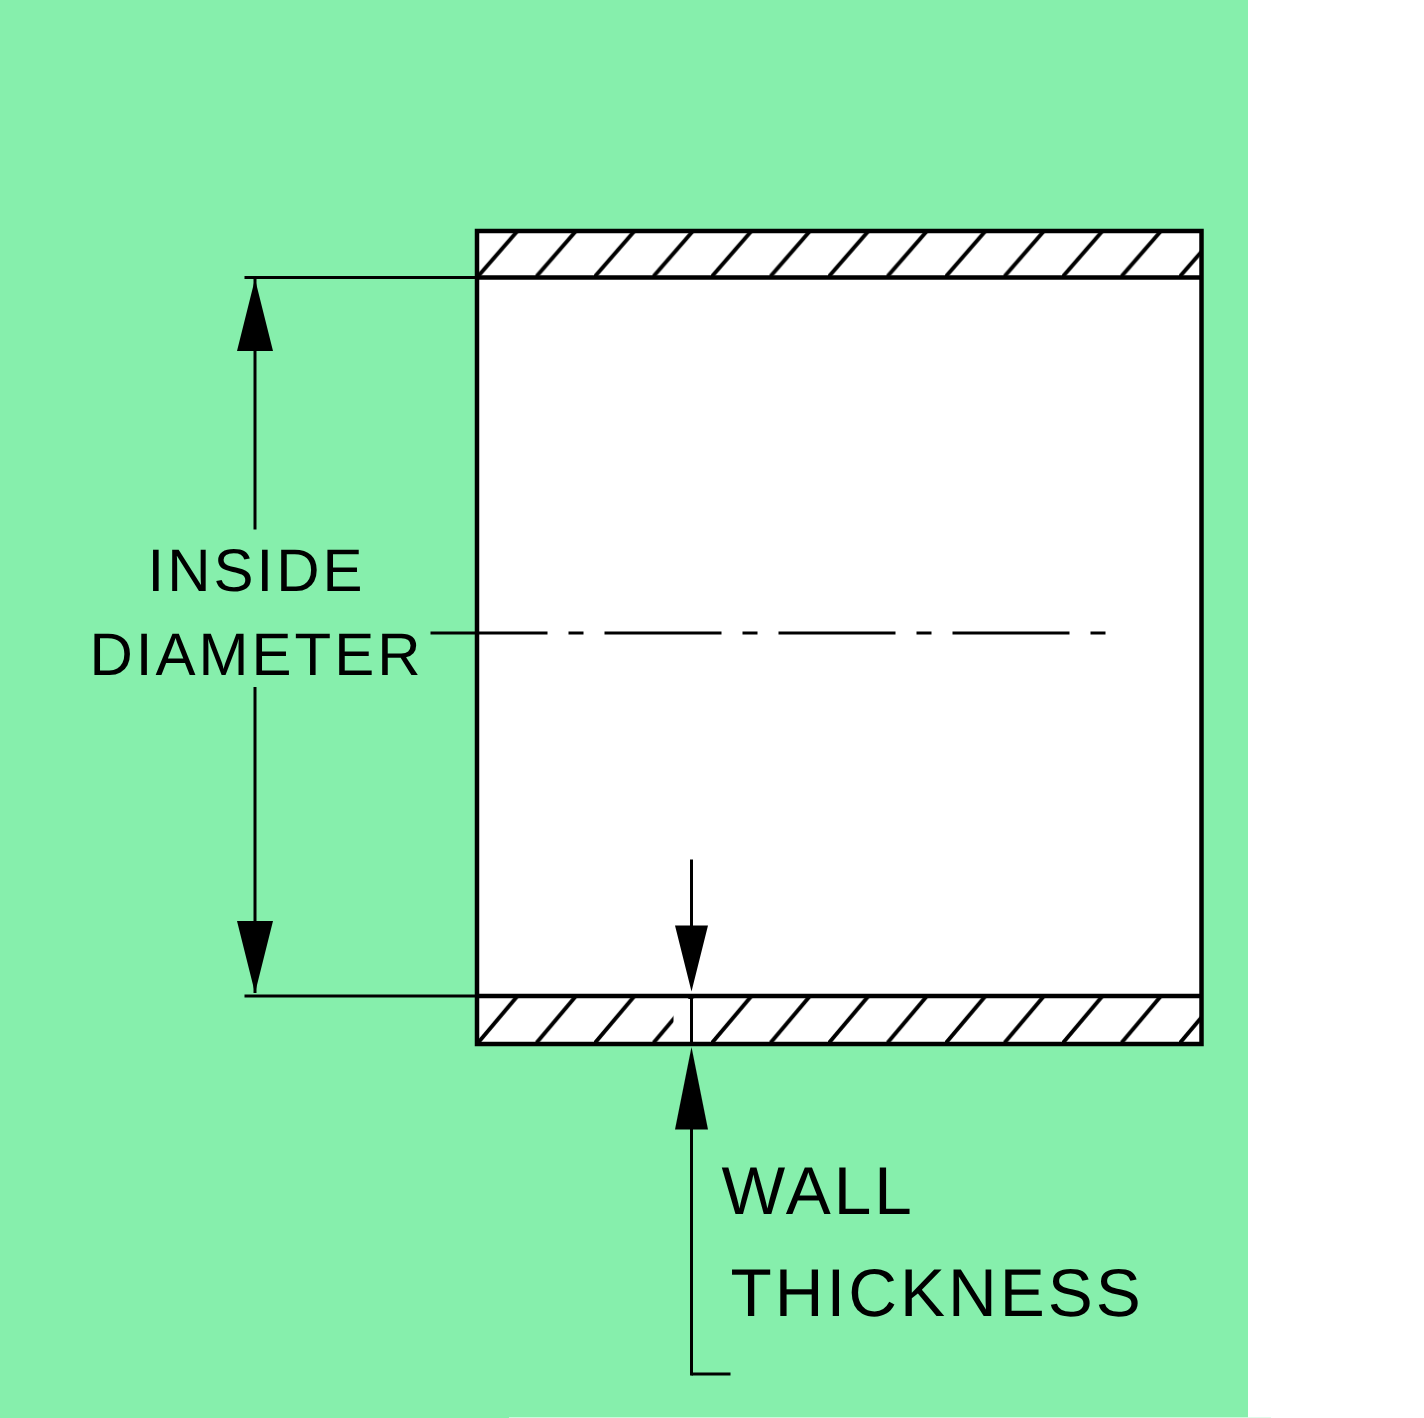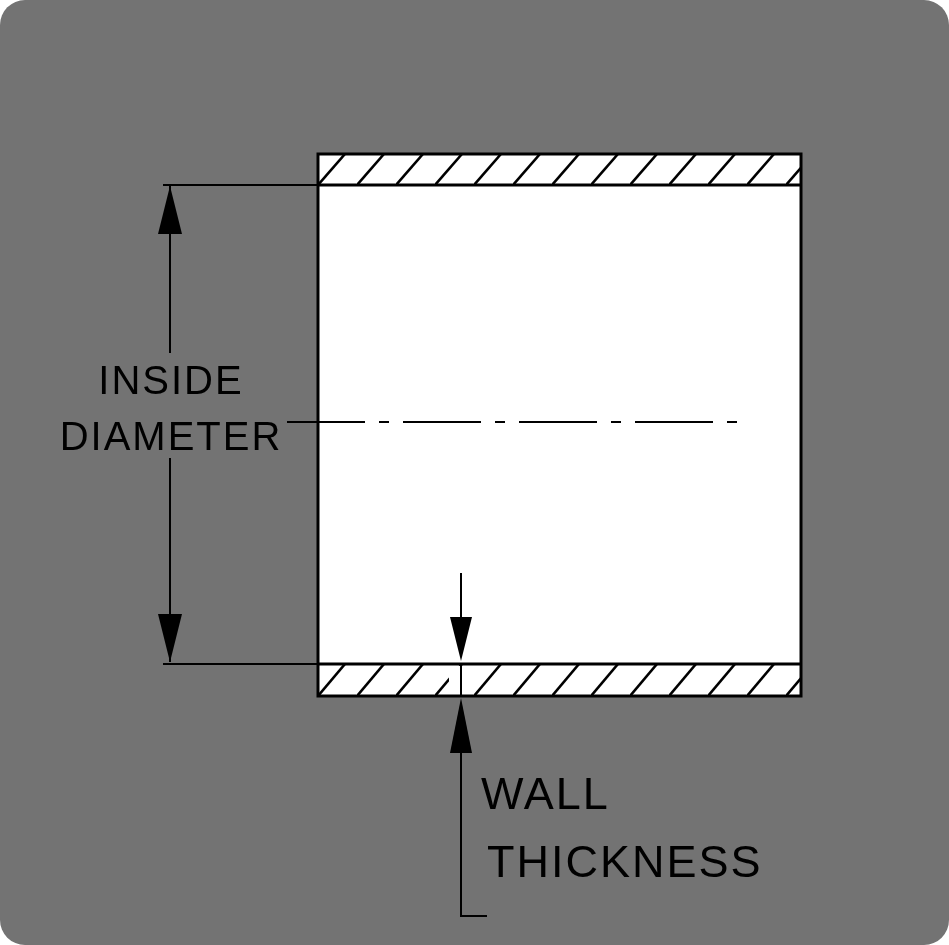--- a/index.html
+++ b/index.html
@@ -6,24 +6,23 @@
     margin: 0;
     padding: 0;
     width: 949px;
     height: 945px;
     background: #ffffff;
     overflow: hidden;
     font-family: "Liberation Sans", sans-serif;
   }
   .canvas {
     position: relative;
-    width: 949px;
+    width: 832px;
     height: 945px;
-    background: #737373;
-    border-radius: 25px;
+    background: #86efac;
   }
   svg { display: block; }
   .dim-label {
     font-family: "Liberation Sans", sans-serif;
     font-weight: 400;
     fill: #000000;
   }
   .label-left {
     font-size: 40px;
     letter-spacing: 2px;

